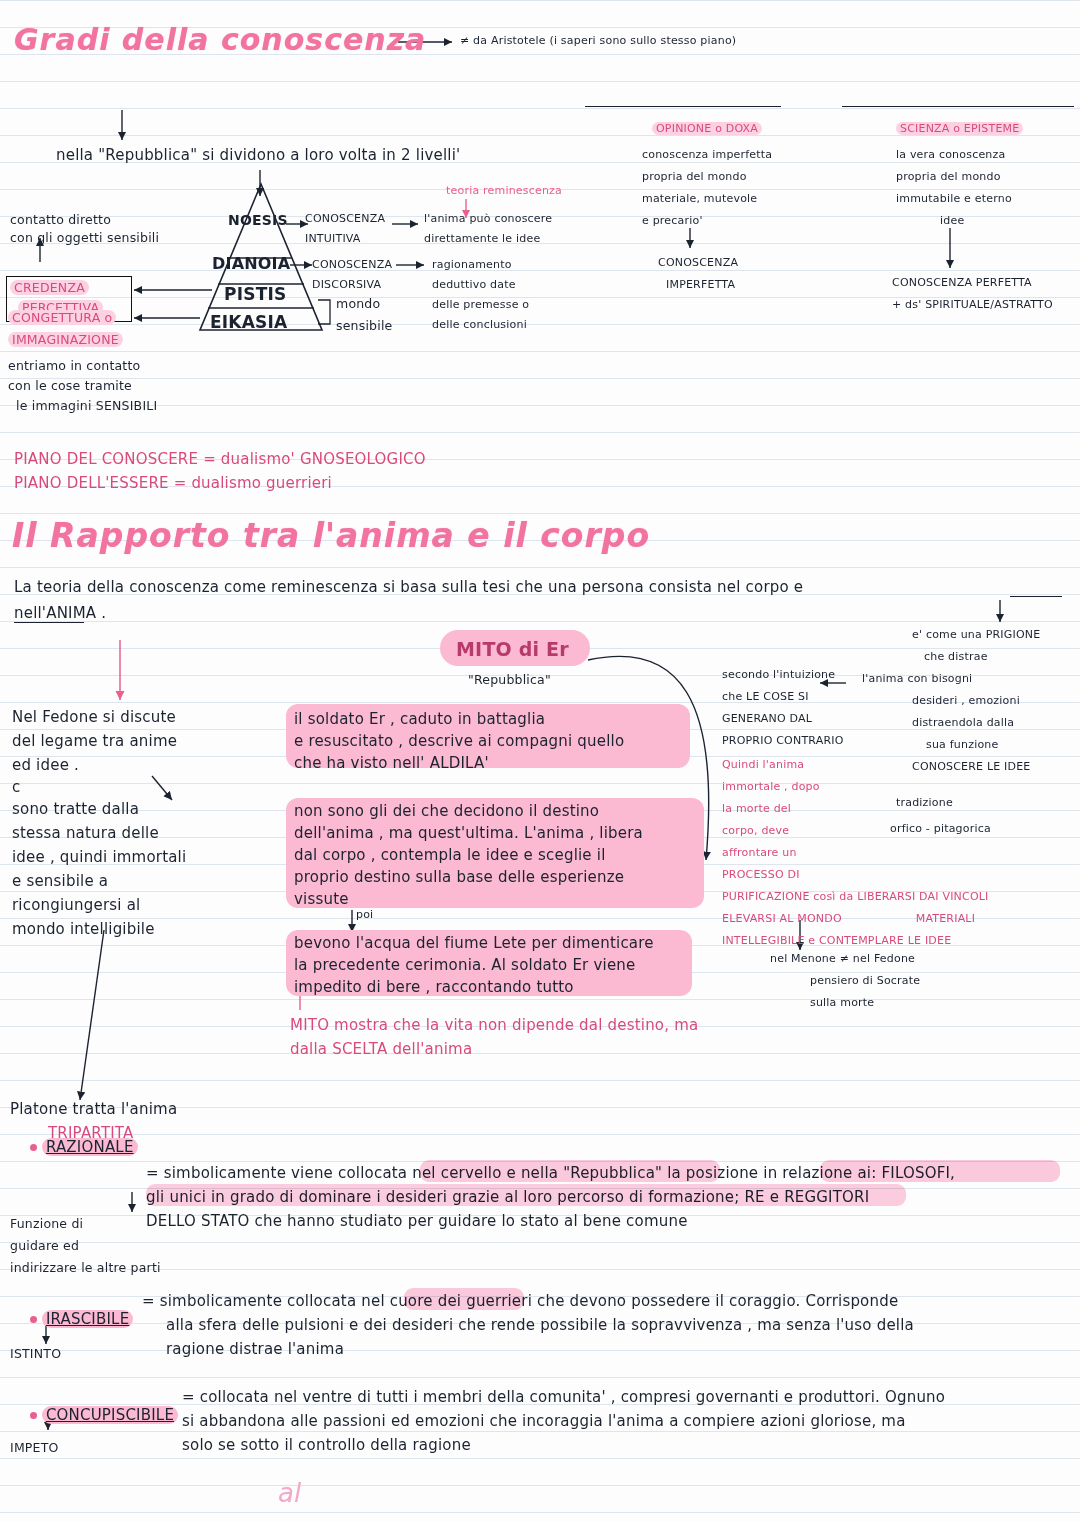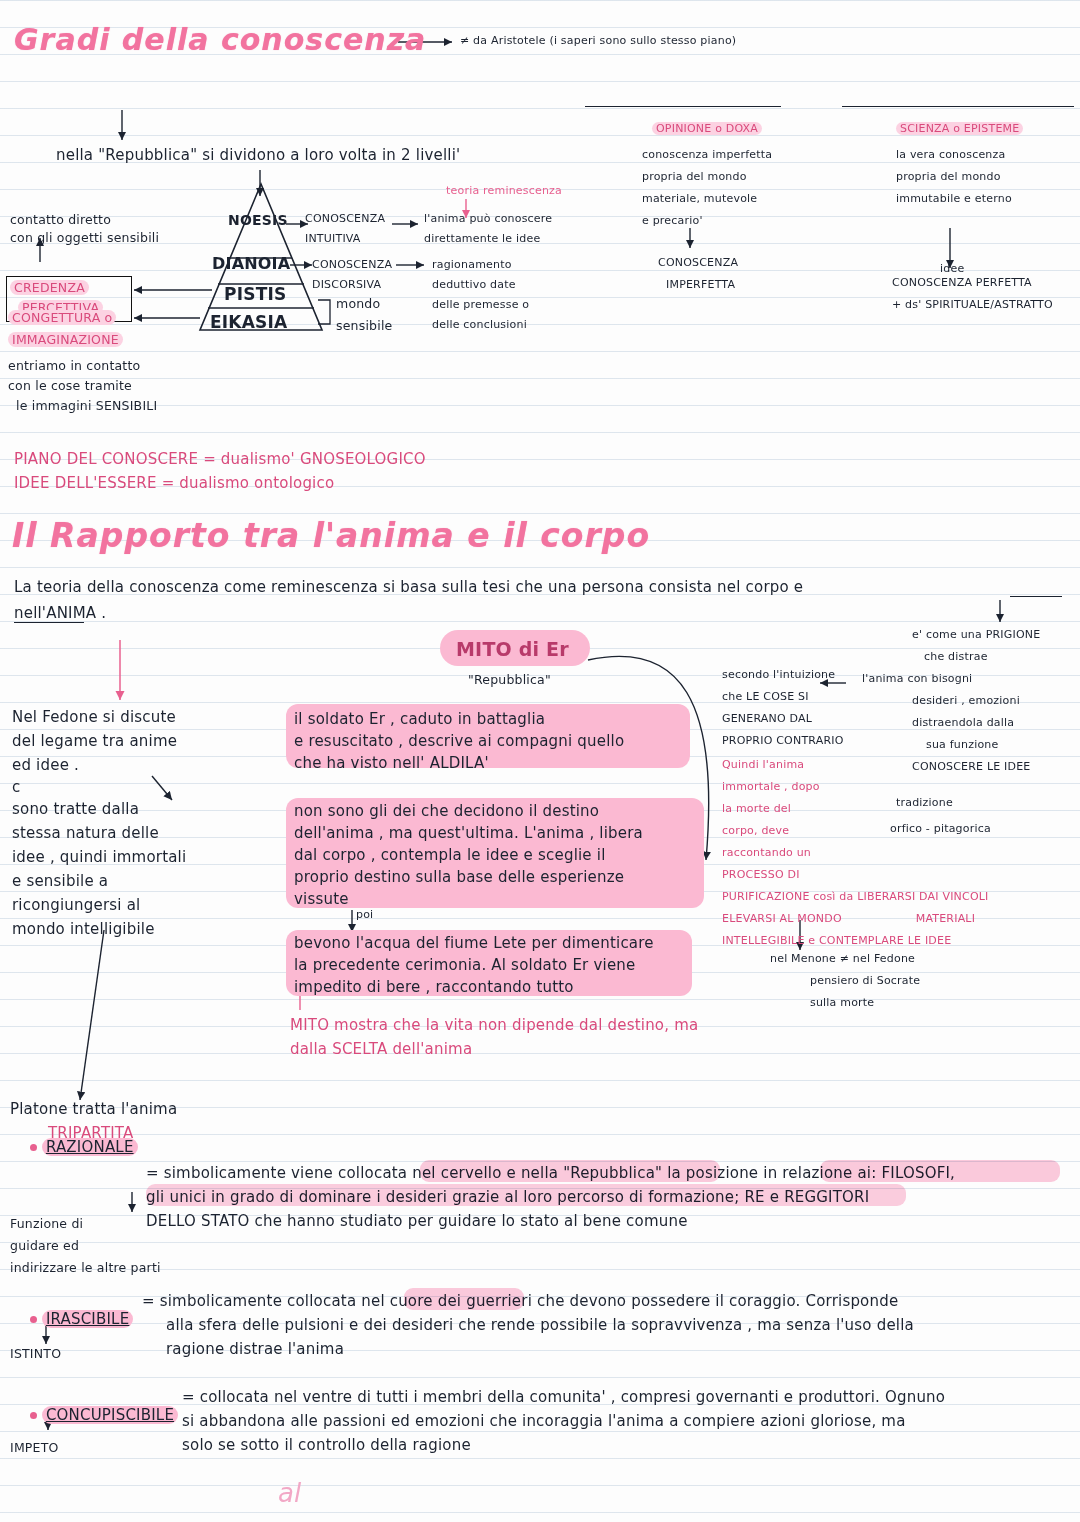--- a/index.html
+++ b/index.html
@@ -211,26 +211,26 @@
   <div class="txt hw hw-s" style="left:642px; top:170px;">propria del mondo</div>
   <div class="txt hw hw-s" style="left:642px; top:192px;">materiale, mutevole</div>
   <div class="txt hw hw-s" style="left:642px; top:214px;">e precario'</div>
   <div class="txt hw hw-s" style="left:658px; top:256px;">CONOSCENZA</div>
   <div class="txt hw hw-s" style="left:666px; top:278px;">IMPERFETTA</div>
 
   <div class="txt hw hw-s pinkd hl-pink-soft" style="left:896px; top:122px;">SCIENZA o EPISTEME</div>
   <div class="txt hw hw-s" style="left:896px; top:148px;">la vera conoscenza</div>
   <div class="txt hw hw-s" style="left:896px; top:170px;">propria del mondo</div>
   <div class="txt hw hw-s" style="left:896px; top:192px;">immutabile e eterno</div>
-  <div class="txt hw hw-s" style="left:940px; top:214px;margin-top:48px;">idee</div>
+  <div class="txt hw hw-s" style="left:940px; top:214px;">idee</div>
   <div class="txt hw hw-s" style="left:892px; top:276px;">CONOSCENZA PERFETTA</div>
   <div class="txt hw hw-s" style="left:892px; top:298px;">+ ds' SPIRITUALE/ASTRATTO</div>
 
   <div class="txt hw pinkd" style="left:14px; top:450px;">PIANO DEL CONOSCERE = dualismo' GNOSEOLOGICO</div>
-  <div class="txt hw pinkd" style="left:14px; top:474px;">IDEE DELL'ESSERE = dualismo ontologico</div>
+  <div class="txt hw pinkd" style="left:14px; top:474px;">PIANO DELL'ESSERE = dualismo guerrieri</div>
 
   <div class="txt title-pink" style="left:12px; top:516px; font-size:33px;">Il Rapporto tra l'anima e il corpo</div>
 
   <div class="txt hw" style="left:14px; top:578px;">La teoria della conoscenza come reminescenza si basa sulla tesi che una persona consista nel corpo e</div>
   <div class="txt hw" style="left:14px; top:604px;">nell'ANIMA .</div>
   <div class="blk" style="left:1010px; top:596px; width:52px; height:1px; background:#1c2330;"></div>
   <div class="blk" style="left:14px; top:622px; width:70px; height:1px; background:#1c2330;"></div>
 
   <div class="txt hw" style="left:12px; top:708px;">Nel Fedone si discute</div>
   <div class="txt hw" style="left:12px; top:732px;">del legame tra anime</div>
@@ -271,21 +271,21 @@
 
   <div class="txt hw hw-s" style="left:722px; top:668px;">secondo l'intuizione</div>
   <div class="txt hw hw-s" style="left:722px; top:690px;">che LE COSE SI</div>
   <div class="txt hw hw-s" style="left:722px; top:712px;">GENERANO DAL</div>
   <div class="txt hw hw-s" style="left:722px; top:734px;">PROPRIO CONTRARIO</div>
 
   <div class="txt hw hw-s pinkd" style="left:722px; top:758px;">Quindi l'anima</div>
   <div class="txt hw hw-s pinkd" style="left:722px; top:780px;">immortale , dopo</div>
   <div class="txt hw hw-s pinkd" style="left:722px; top:802px;">la morte del</div>
   <div class="txt hw hw-s pinkd" style="left:722px; top:824px;">corpo, deve</div>
-  <div class="txt hw hw-s pinkd" style="left:722px; top:846px;">raccontando un</div>
+  <div class="txt hw hw-s pinkd" style="left:722px; top:846px;">affrontare un</div>
   <div class="txt hw hw-s pinkd" style="left:722px; top:868px;">PROCESSO DI</div>
   <div class="txt hw hw-s pinkd" style="left:722px; top:890px;">PURIFICAZIONE così da LIBERARSI DAI VINCOLI</div>
   <div class="txt hw hw-s pinkd" style="left:722px; top:912px;">ELEVARSI AL MONDO                    MATERIALI</div>
   <div class="txt hw hw-s pinkd" style="left:722px; top:934px;">INTELLEGIBILE e CONTEMPLARE LE IDEE</div>
 
   <div class="txt hw hw-s" style="left:912px; top:628px;">e' come una PRIGIONE</div>
   <div class="txt hw hw-s" style="left:924px; top:650px;">che distrae</div>
   <div class="txt hw hw-s" style="left:862px; top:672px;">l'anima con bisogni</div>
   <div class="txt hw hw-s" style="left:912px; top:694px;">desideri , emozioni</div>
   <div class="txt hw hw-s" style="left:912px; top:716px;">distraendola dalla</div>

